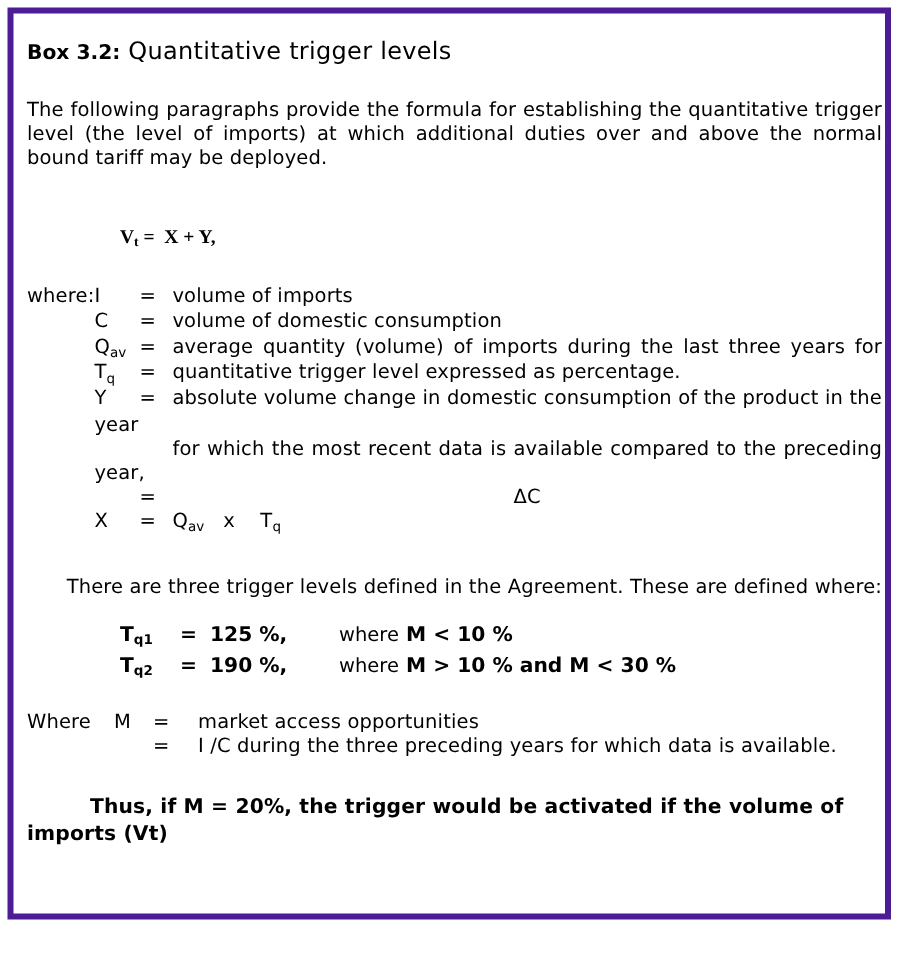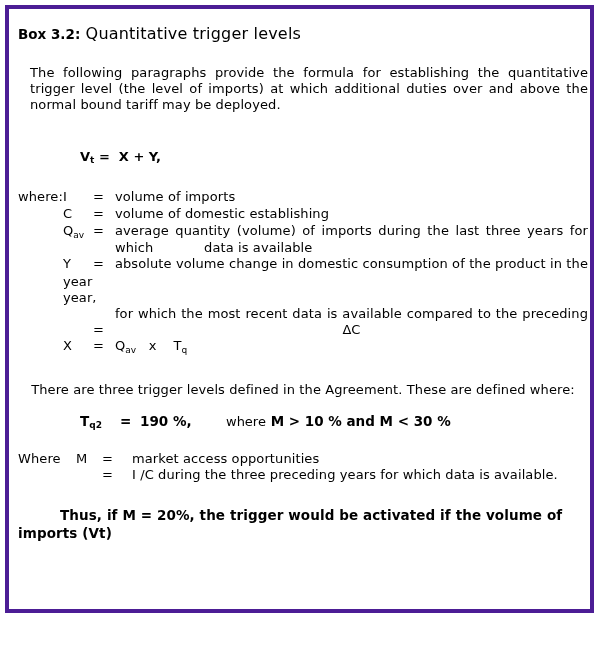--- a/index.html
+++ b/index.html
@@ -52,35 +52,36 @@
 
   
   .para {
     font-size: 13px;
     line-height: 16.2px;
     text-align: justify;
     text-justify: inter-word;
     margin: 0;
     letter-spacing: 0.1px;
   }
-  .para.j { text-align-last: left; margin-left: 12px; }
+  .para.j { text-align-last: left; }
 
   .gap-18 { height: 18px; }
   .gap-16 { height: 16px; }
   .gap-14 { height: 14px; }
   .gap-22 { height: 22px; }
   .gap-26 { height: 26px; }
 
   
   .formula {
     font-size: 13px;
     font-weight: bold;
     line-height: 17px;
     margin: 0;
     white-space: pre;
+    font-family: Liberation Serif, serif;
   }
   .formula-indent { padding-left: 62px; }
 
   sub {
     font-size: 9px;
     vertical-align: baseline;
     position: relative;
     top: 2.5px;
     letter-spacing: 0;
   }
@@ -164,77 +165,84 @@
           <tr>
         <td class="col-lead">where:</td>
         <td class="col-sym"><span>I</span><sub></sub></td>
         <td class="col-eq">=</td>
         <td class="col-desc j">volume of imports</td>
       </tr>
       <tr>
         <td class="col-lead"></td>
         <td class="col-sym"><span>C</span><sub></sub></td>
         <td class="col-eq">=</td>
-        <td class="col-desc j">volume of domestic establishing</td>
+        <td class="col-desc j">volume of domestic consumption</td>
       </tr>
       <tr>
         <td class="col-lead"></td>
         <td class="col-sym"><span>Q</span><sub>av</sub></td>
         <td class="col-eq">=</td>
         <td class="col-desc" style="text-align:justify;text-align-last:justify;margin-top:24px;">average quantity (volume) of imports during the last three years for</td>
       </tr>
       <tr>
         <td class="col-lead"></td>
-        <td class="col-sym"></td>
-        <td class="col-eq"></td>
-        <td class="col-desc j" style="white-space:pre;">which            data is available</td>
+        <td class="col-sym"><span>T</span><sub>q</sub></td>
+        <td class="col-eq">=</td>
+        <td class="col-desc j">quantitative trigger level expressed as percentage.</td>
       </tr>
       <tr>
         <td class="col-lead"></td>
         <td class="col-sym"><span>Y</span><sub></sub></td>
         <td class="col-eq">=</td>
         <td class="col-desc" style="text-align:justify;text-align-last:justify;margin-left:28px;">absolute volume change in domestic consumption of the product in the</td>
       </tr>
       <tr>
         <td class="col-lead"></td>
         <td colspan="3">year</td>
-      </tr>
-      <tr>
-        <td class="col-lead"></td>
-        <td colspan="3">year,</td>
       </tr>
       <tr>
         <td class="col-lead"></td>
         <td class="col-sym"></td>
         <td class="col-eq"></td>
         <td class="col-desc" style="text-align:justify;text-align-last:justify;">for which the most recent data is available compared to the preceding</td>
       </tr>
       <tr>
         <td class="col-lead"></td>
+        <td colspan="3">year,</td>
+      </tr>
+      <tr>
+        <td class="col-lead"></td>
         <td class="col-sym"></td>
         <td class="col-eq">=</td>
         <td class="col-desc" style="text-align:center;">ΔC</td>
       </tr>
       <tr>
         <td class="col-lead"></td>
         <td class="col-sym">X</td>
         <td class="col-eq">=</td>
         <td class="col-desc" style="text-align:left;white-space:pre;"><span>Q</span><sub>av</sub><span>&nbsp;&nbsp; </span><span>x</span><span>&nbsp;&nbsp;&nbsp; </span><span>T</span><sub>q</sub></td>
       </tr>
     </tbody>
       </table>
 
     <div class="gap-26"></div>
 
-    <p class="para" style="text-align:center;">There are three trigger levels defined in the Agreement. These are defined where:</p>
+    <p class="para" style="text-align:right;">There are three trigger levels defined in the Agreement. These are defined where:</p>
 
     <div class="gap-14"></div>
 
     <table class="trig">
       <tbody>
+          <tr>
+        <td class="t-sym"><span>T</span><sub>q1</sub></td>
+        <td class="t-eq">=</td>
+        <td class="t-val">125 %,</td>
+        <td class="t-cond"><span class="kw-reg">where</span>
+          <span>M  &lt;  10 %</span></td>
+      </tr>
       <tr>
         <td class="t-sym"><span>T</span><sub>q2</sub></td>
         <td class="t-eq">=</td>
         <td class="t-val">190 %,</td>
         <td class="t-cond"><span class="kw-reg">where</span>
           <span>M  &gt;  10 %  and   M   &lt;  30 %</span></td>
       </tr>
     </tbody>
       </table>
 

